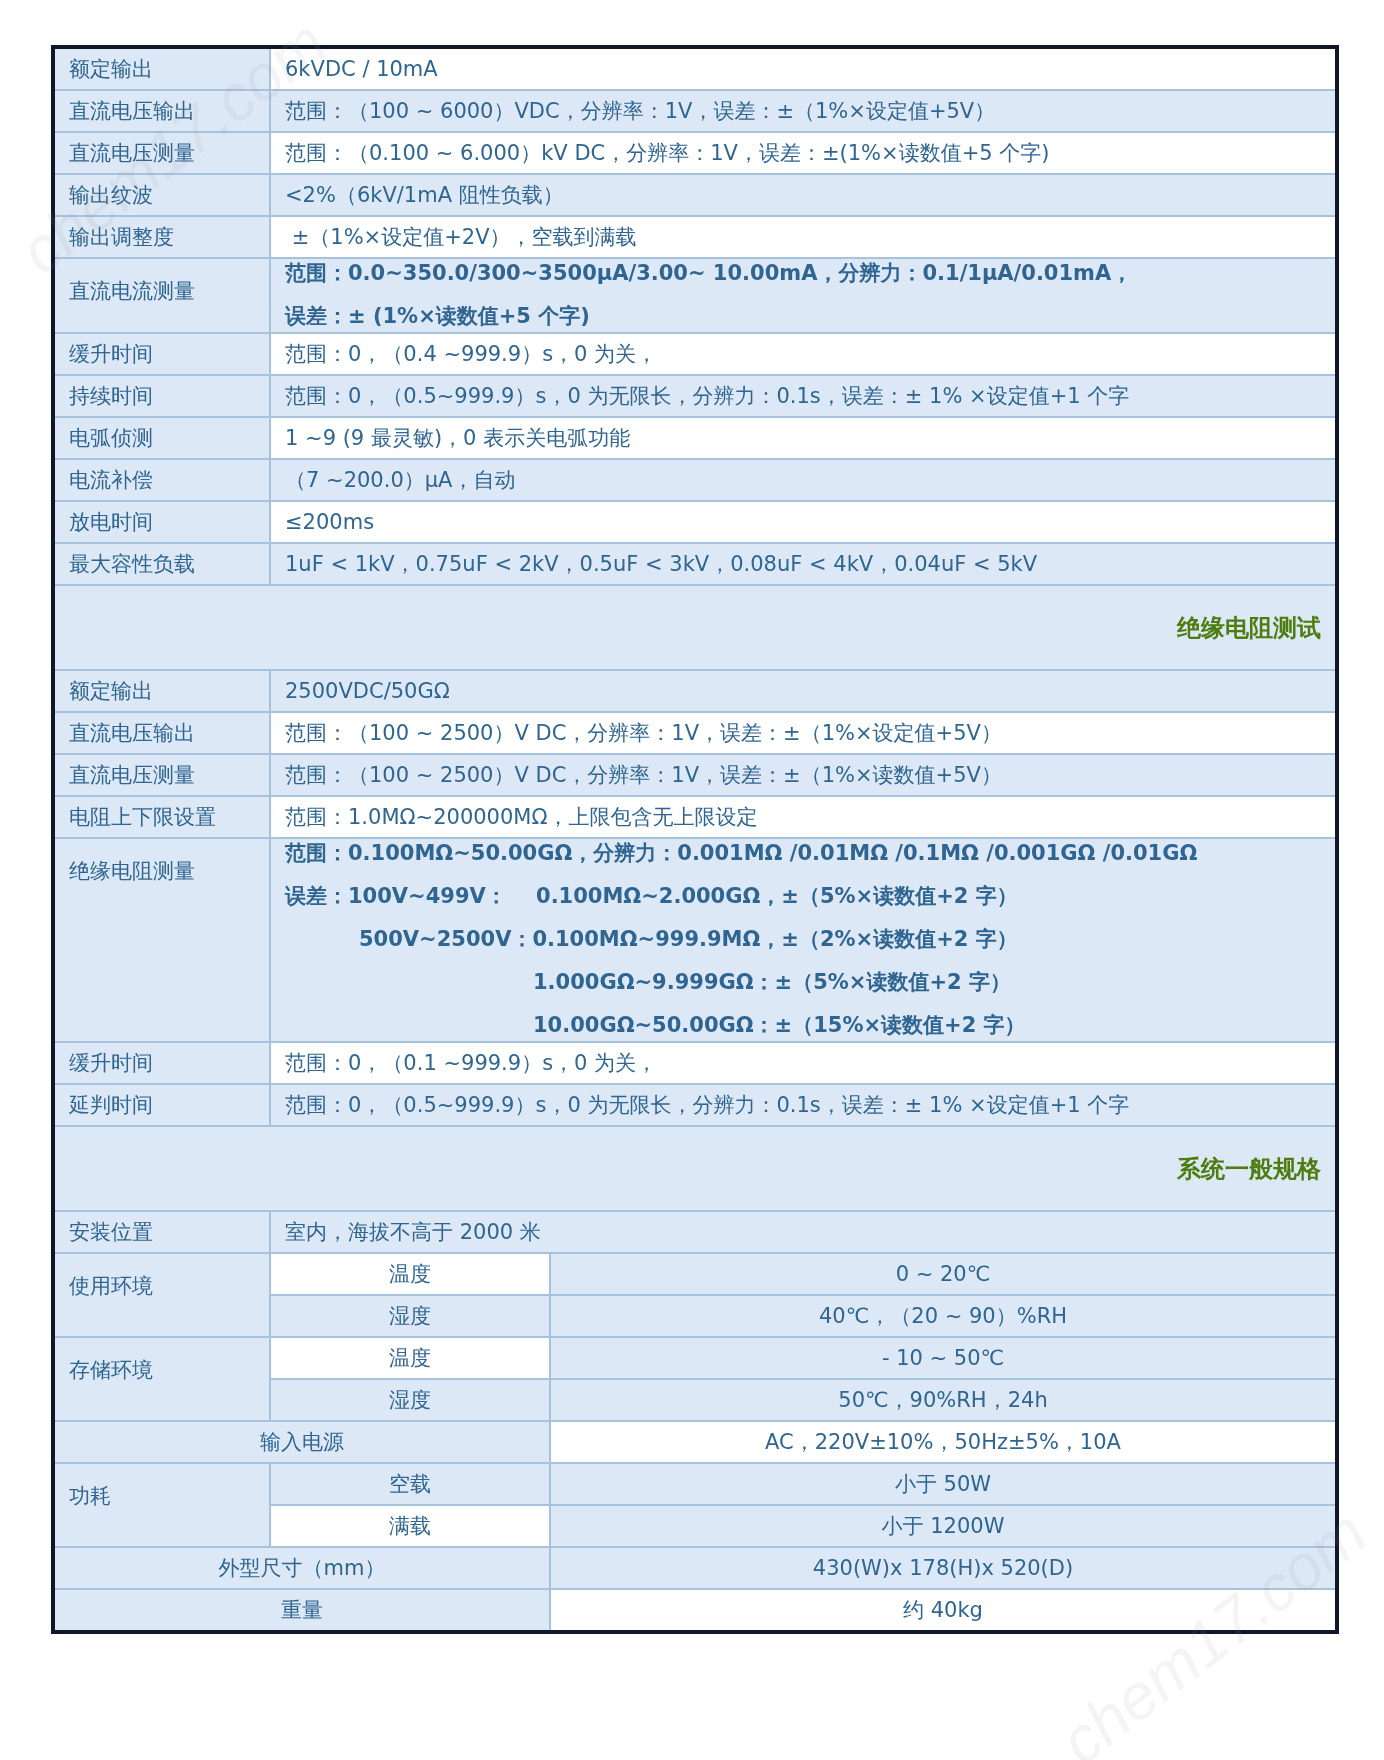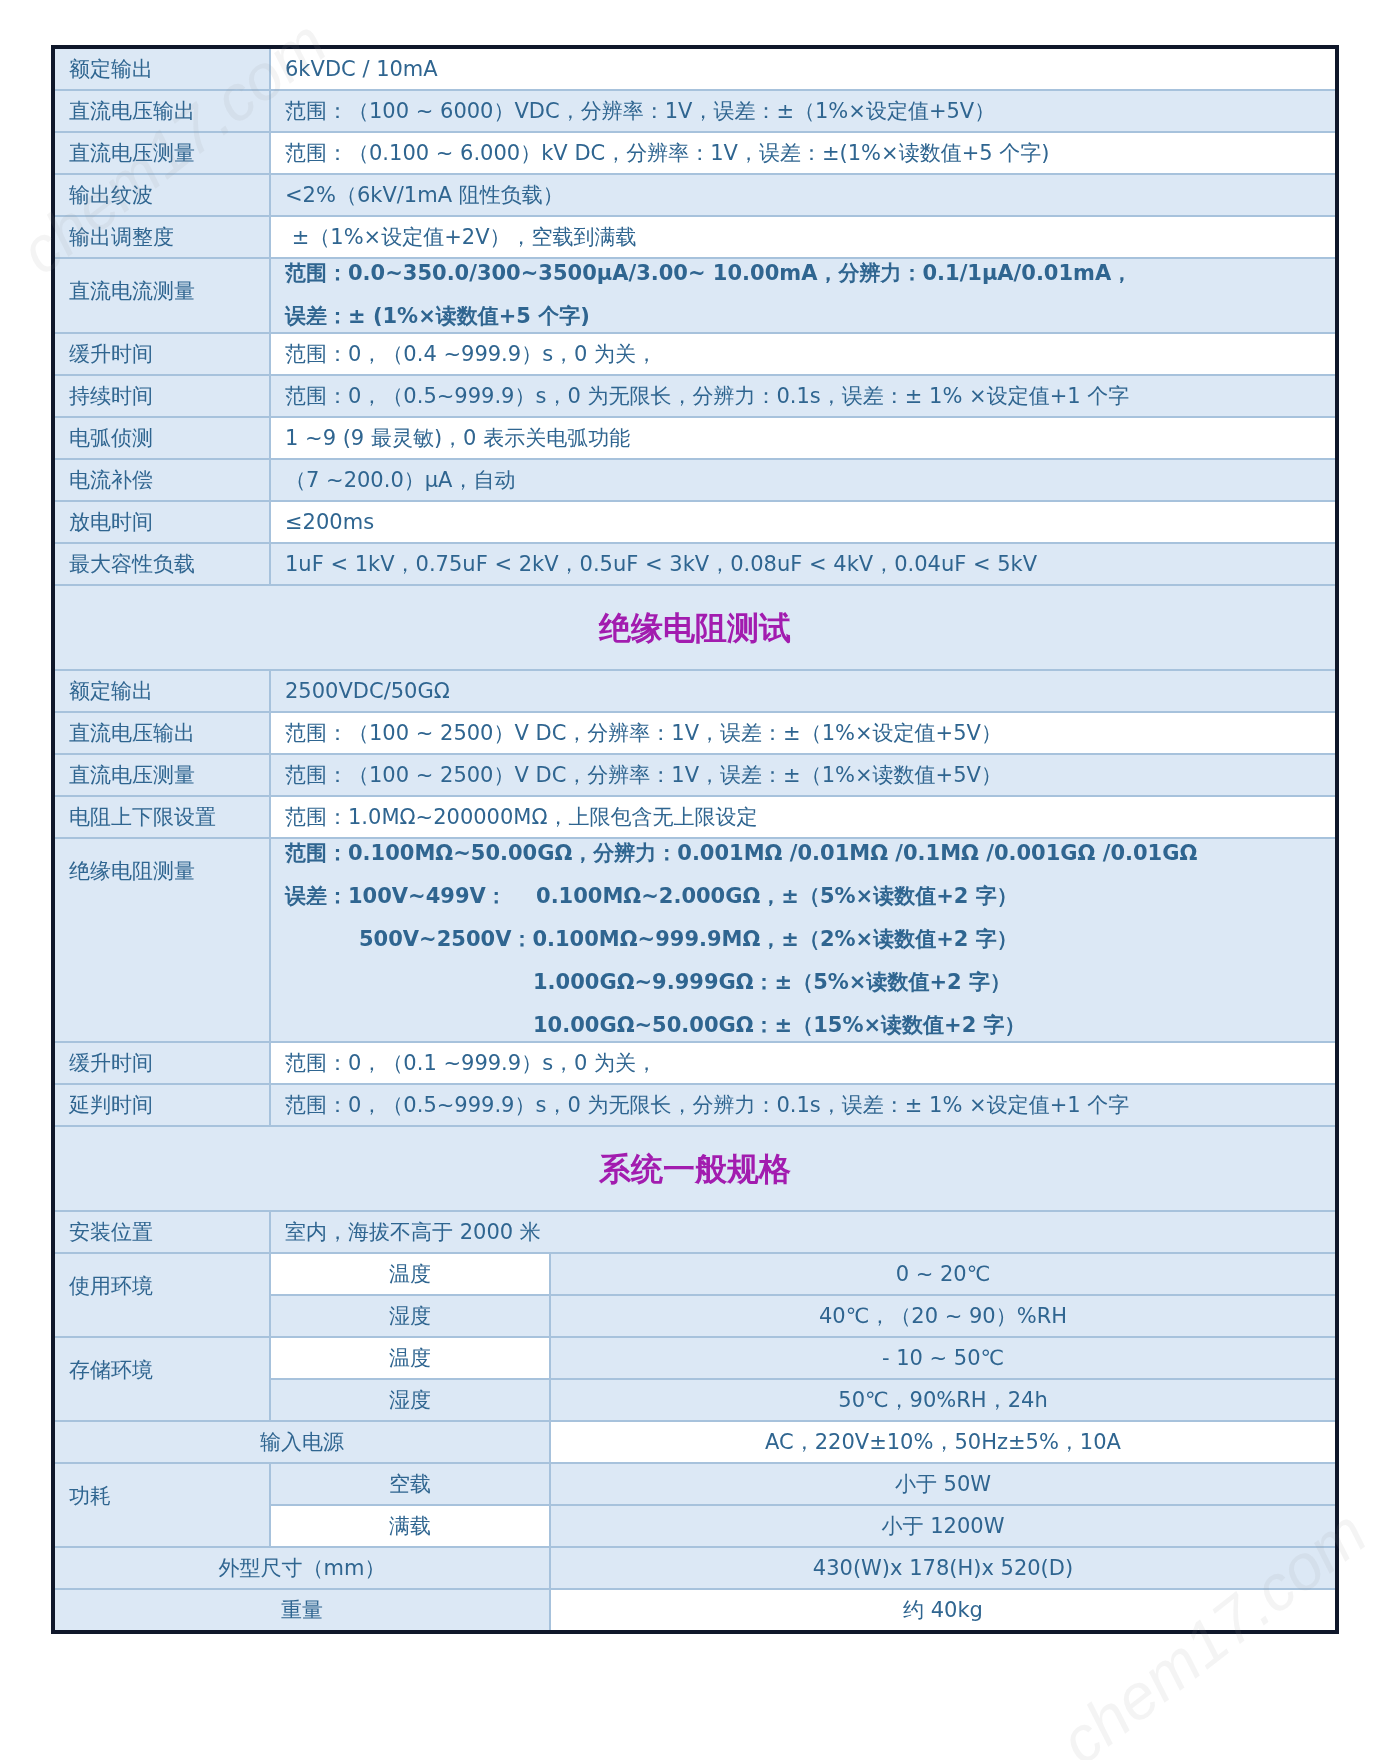--- a/index.html
+++ b/index.html
@@ -52,24 +52,24 @@
   tr.alt td.val { background: #dce8f5; }
   tr:not(.alt) td.val { background: #ffffff; }
   td.multi { vertical-align: top; padding-top: 8px; padding-bottom: 6px; font-weight: bold; }
   td.multi .line { height: 43px; line-height: 28px; }
   td.multi .line:last-child { height: 30px; }
   td.lbl.top { vertical-align: top; padding-top: 20px; }
 
   tr.section td {
     background: #dce8f5;
     height: 83px;
-    text-align: center;
+    text-align: right;
     font-weight: bold;
-    font-size: 32px;
-    color: #a21caf;
+    font-size: 24px;
+    color: #4d7c0f;
   }
 
   td.center { text-align: center; }
   td.white { background: #ffffff !important; }
   td.blue { background: #dce8f5 !important; }
   .ins-val .line { white-space: pre; }
 </style>
 </head>
 <body>
 

